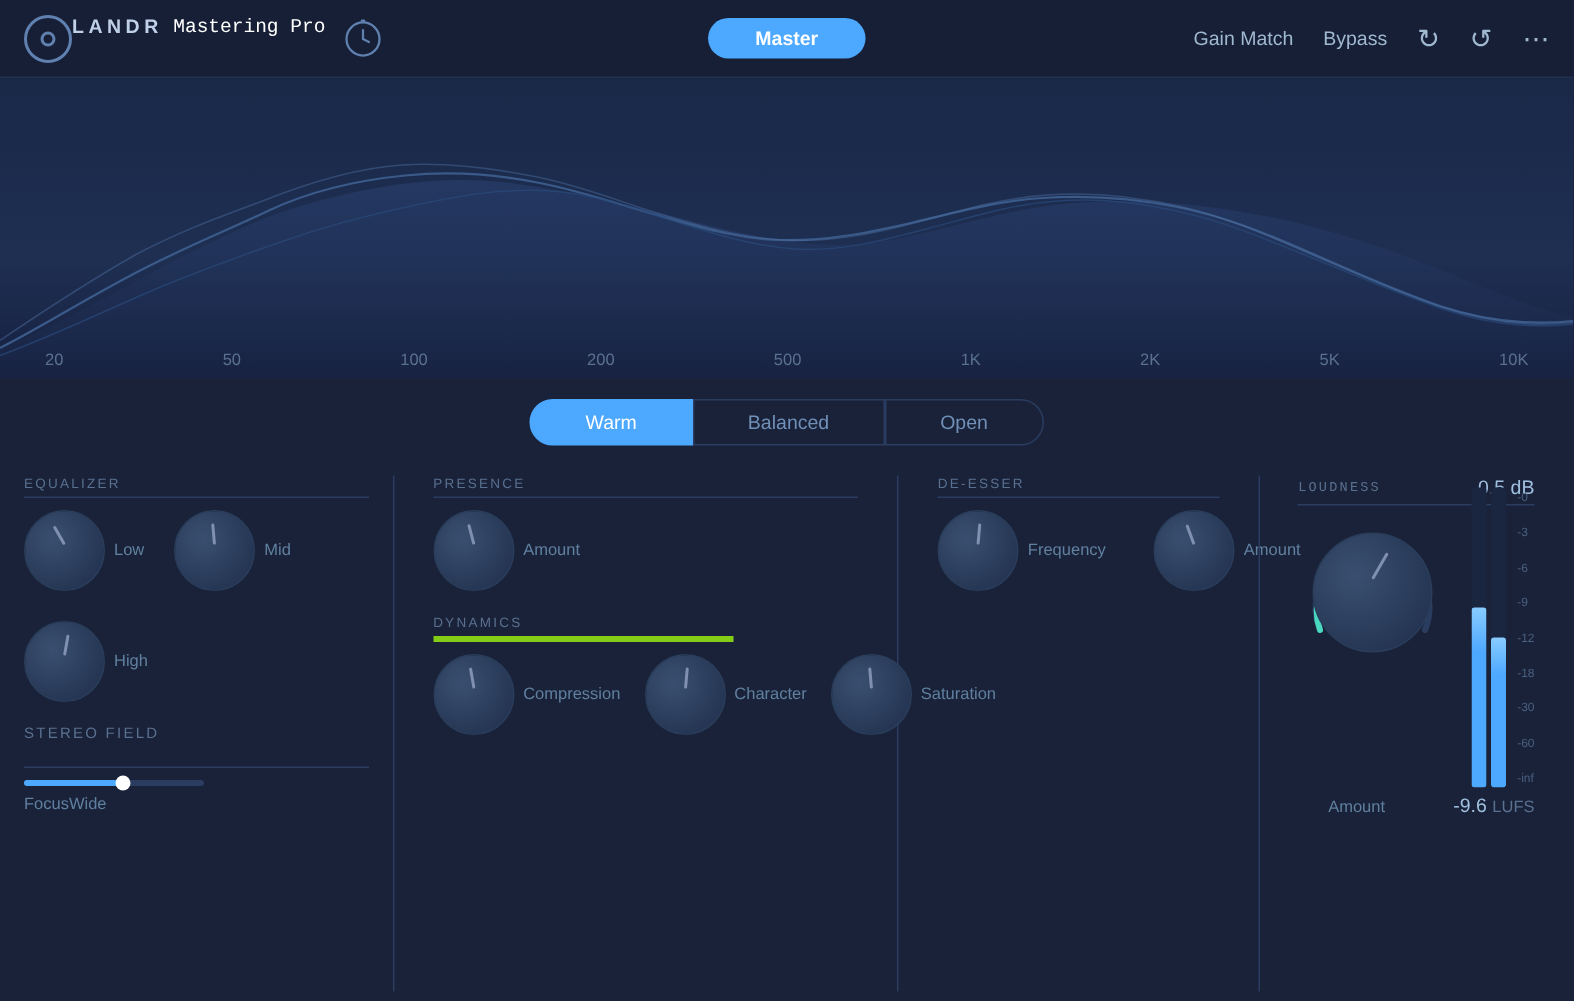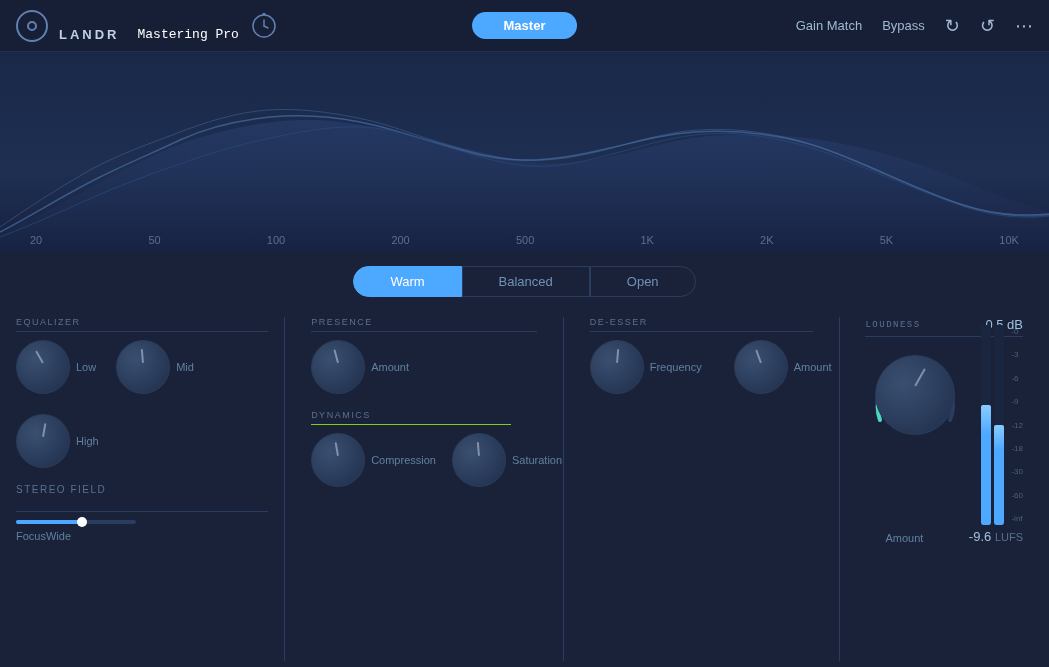--- a/index.html
+++ b/index.html
@@ -18,22 +18,22 @@
       align-items: center;
       height: 52px;
       padding: 0 16px;
       background: #161f35;
       border-bottom: 1px solid #243050;
       position: relative;
       z-index: 10;
     }
     .logo-area {
       display: flex;
-      align-items: flex-end;
-      gap: 11px;
+      align-items: flex-start;
+      gap: 0;
     }
     .logo-circle {
       width: 32px;
       height: 32px;
       border-radius: 50%;
       border: 2px solid #6080b0;
       display: flex;
       align-items: center;
       justify-content: center;
     }
@@ -371,27 +371,33 @@
       <div style="display:flex; flex-direction:column; min-width:100px; padding:0 10px;">
         <div style="font-size:9px; letter-spacing:1.5px; color:#5a7090; text-transform:uppercase; margin-bottom:8px; padding-bottom:4px; border-bottom:1px solid #2a3d60;">PRESENCE</div>
         <div class="knob-group">
           <div class="knob">
             <div class="knob-tick" style="transform:translateX(-50%) rotate(-15deg); transform-origin: bottom center;"></div>
           </div>
           <span class="knob-label">Amount</span>
         </div>
 
         <div style="margin-top:16px;">
-          <div style="font-size:9px; letter-spacing:1.5px; color:#5a7090; text-transform:uppercase; margin-bottom:8px; padding-bottom:4px; border-bottom:1px solid #84cc16; width:200px;">DYNAMICS</div>
+          <div style="font-size:9px; letter-spacing:1.5px; color:#5a7090; text-transform:uppercase; margin-bottom:8px; padding-bottom:4px; border-bottom:4px solid #84cc16; width:200px;">DYNAMICS</div>
           <div style="display:flex; gap:16px;">
             <div class="knob-group">
               <div class="knob">
                 <div class="knob-tick" style="transform:translateX(-50%) rotate(-10deg); transform-origin:bottom center;"></div>
               </div>
               <span class="knob-label">Compression</span>
+            </div>
+            <div class="knob-group">
+              <div class="knob">
+                <div class="knob-tick" style="transform:translateX(-50%) rotate(5deg); transform-origin:bottom center;"></div>
+              </div>
+              <span class="knob-label">Character</span>
             </div>
             <div class="knob-group">
               <div class="knob">
                 <div class="knob-tick" style="transform:translateX(-50%) rotate(-5deg); transform-origin:bottom center;"></div>
               </div>
               <span class="knob-label">Saturation</span>
             </div>
           </div>
         </div>
       </div>

